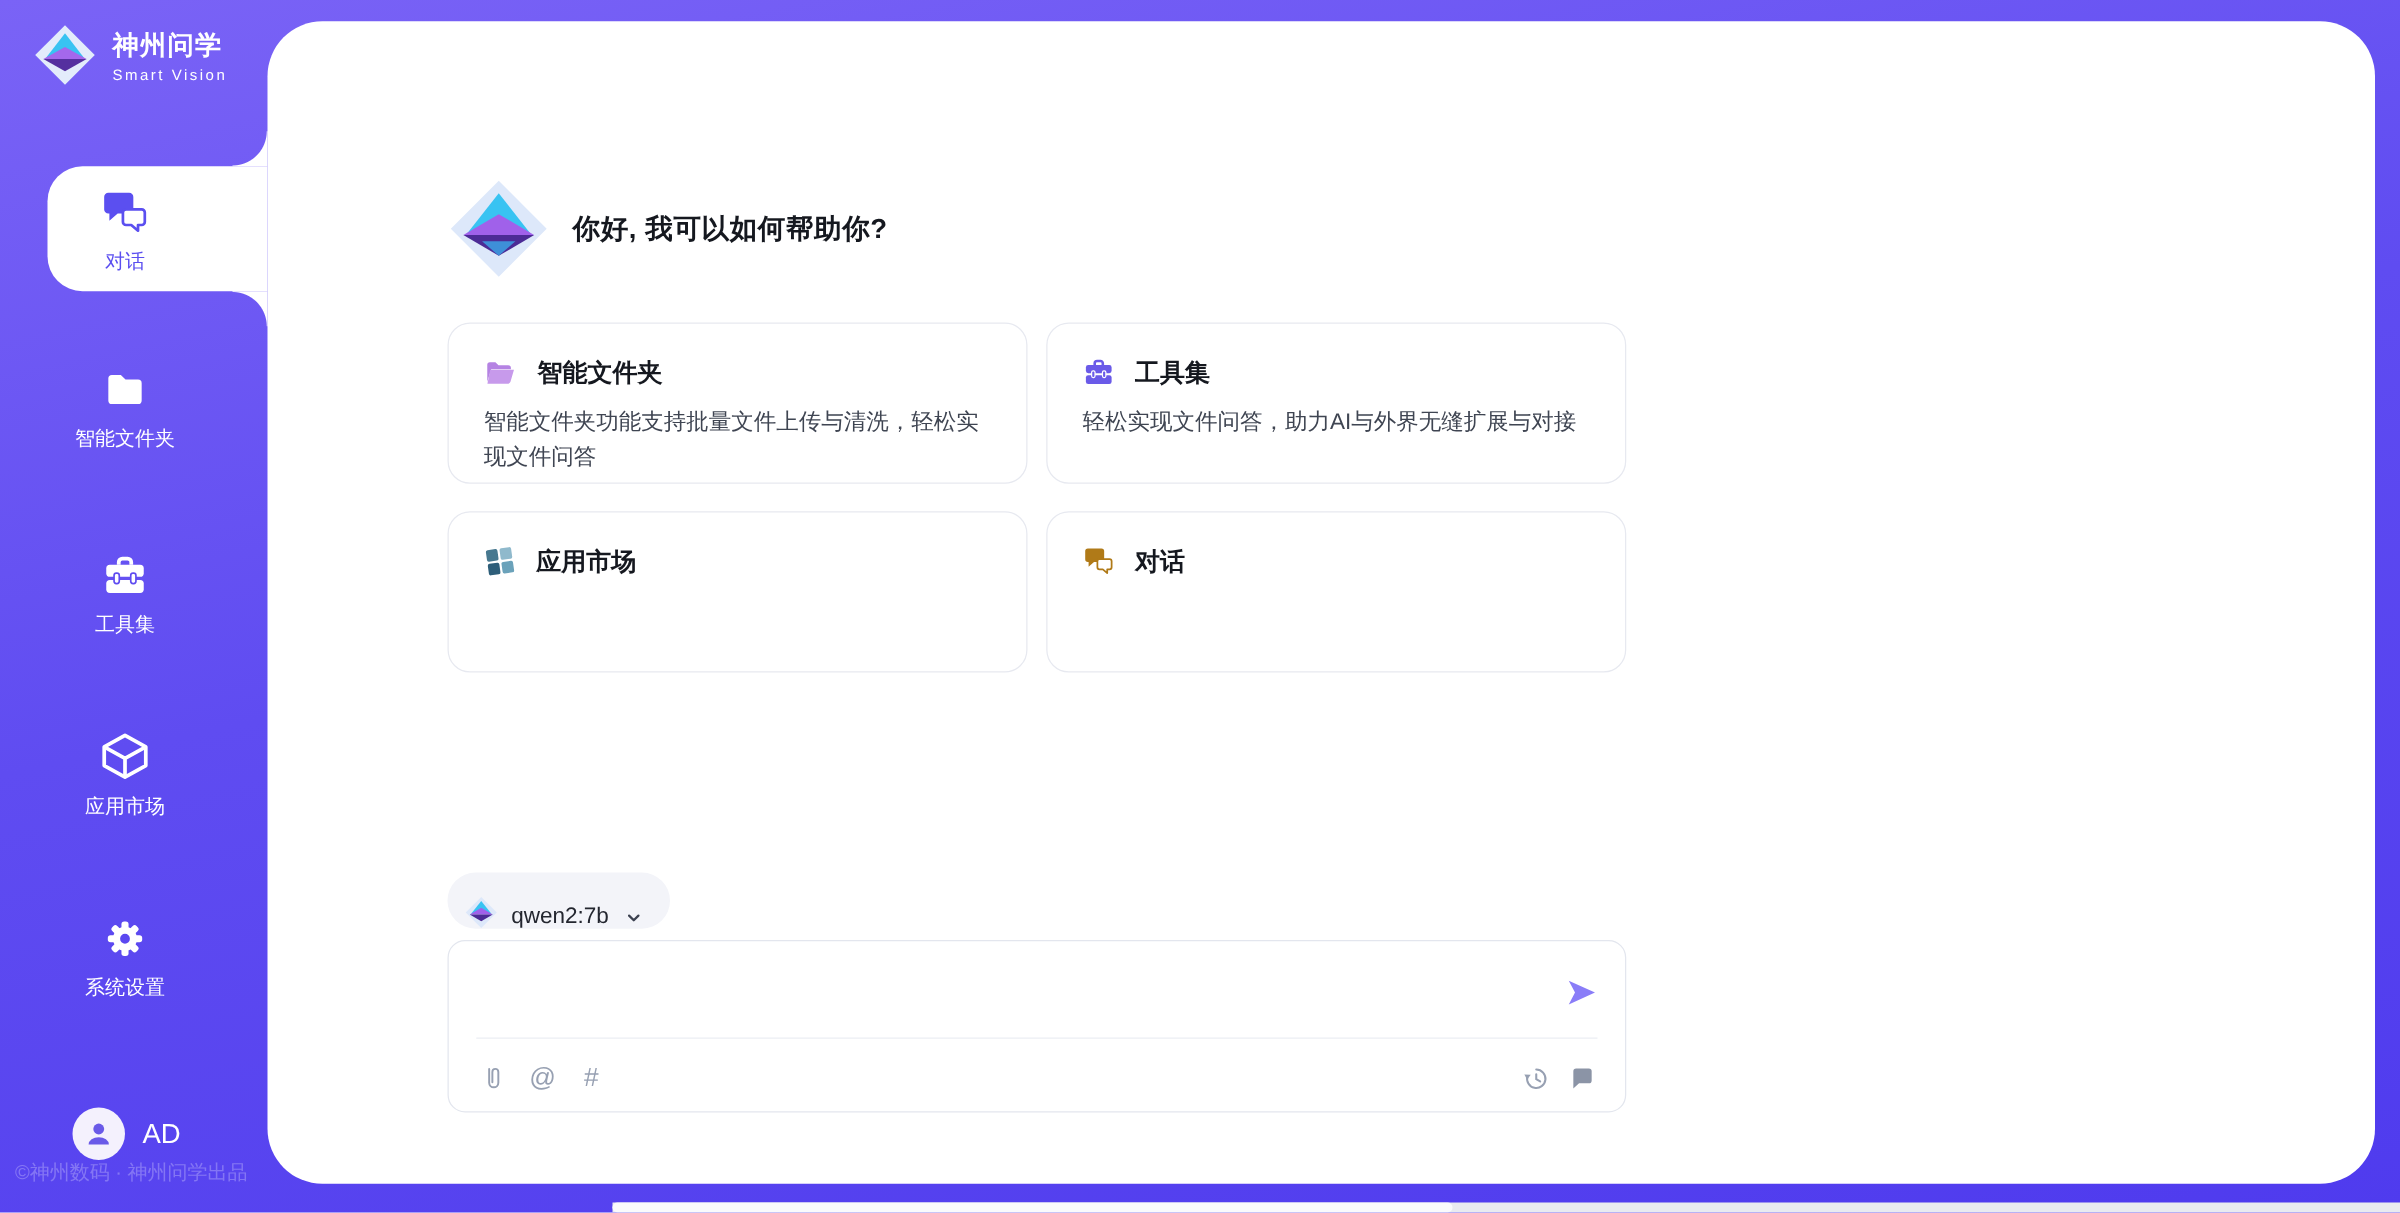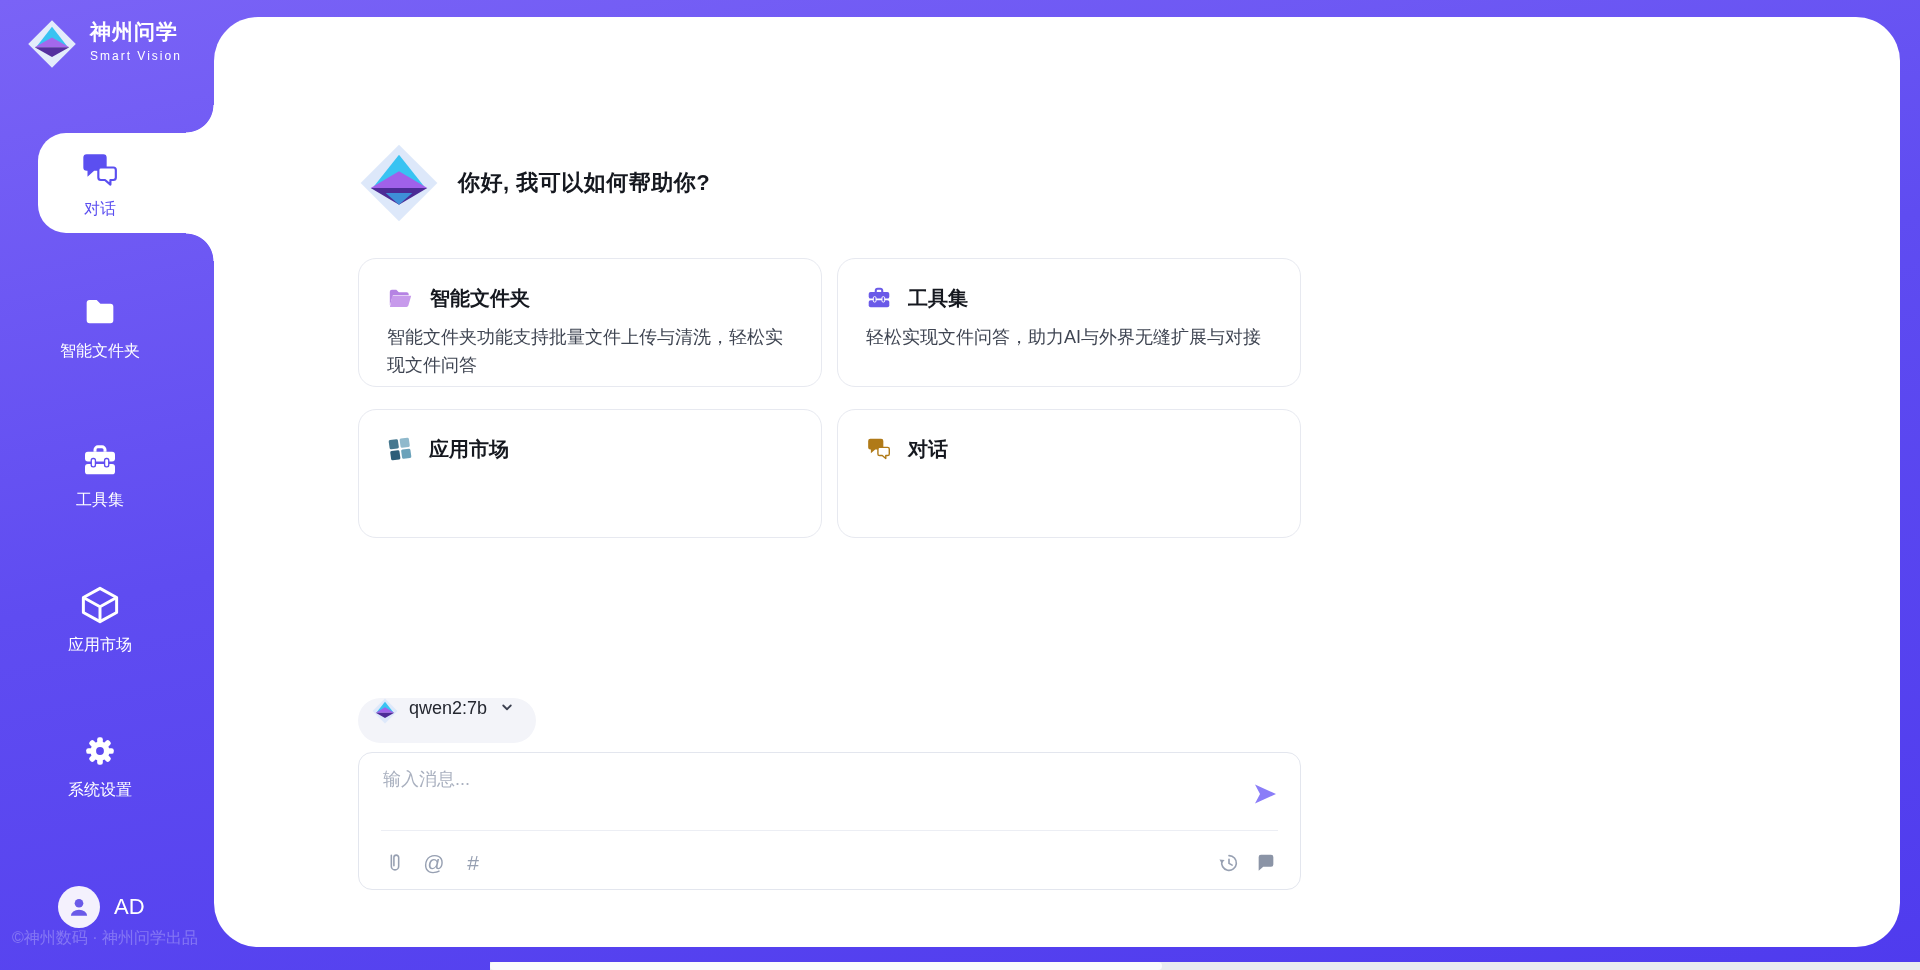--- a/index.html
+++ b/index.html
@@ -11,21 +11,21 @@
   }
 
   
   .main-panel {
     position:absolute; left:214px; top:17px; width:1686px; height:930px;
     background:#ffffff; border-radius:44px;
   }
 
   
   .sidebar { position:absolute; left:0; top:0; width:214px; height:970px; }
-  .brand { position:absolute; left:26px; top:18px; display:flex; gap:12px; }
+  .brand { position:absolute; left:26px; top:18px; display:flex; align-items:center; gap:12px; }
   .brand-text .cn { color:#fff; font-size:21px; font-weight:700; letter-spacing:1px; }
   .brand-text .en { color:#fff; font-size:12px; letter-spacing:2px; margin-top:3px; }
 
   .active-tab {
     position:absolute; left:38px; top:133px; width:176px; height:100px;
     background:#fff; border-radius:28px 0 0 28px;
   }
   .active-tab .fillet-top {
     position:absolute; right:0; top:-28px; width:28px; height:28px;
     background:radial-gradient(circle 28px at 0 0, rgba(0,0,0,0) 27px, #fff 27.8px);
@@ -55,21 +55,21 @@
   .cards { position:absolute; left:358px; top:258px; width:943px;
     display:grid; grid-template-columns:464px 464px; grid-column-gap:15px; grid-row-gap:22px; }
   .card { height:129px; background:#fff; border:1px solid #e7e9f0; border-radius:18px;
     padding:24px 26px 0 28px; cursor:pointer; }
   .card-head { display:flex; align-items:center; gap:16px; height:30px; }
   .card-title { font-size:20px; font-weight:700; color:#15181f; }
   .card-desc { margin-top:10px; font-size:18px; line-height:28px; color:#3f4552; }
 
   
   .model-pill { position:absolute; left:358px; top:698px; height:45px;
-    background:#f3f4f9; border-radius:23px; display:flex; align-items:flex-start;
+    background:#f3f4f9; border-radius:23px; display:flex; align-items:flex-end;
     gap:11px; padding:0 20px 0 14px; cursor:pointer; }
   .model-pill .model-name { font-size:18px; color:#23262f; }
 
   
   .composer { position:absolute; left:358px; top:752px; width:943px; height:138px;
     background:#fff; border:1.5px solid #e3e6ee; border-radius:14px; }
   .composer textarea {
     position:absolute; left:24px; top:14px; width:840px; height:58px;
     border:none; outline:none; resize:none; font-family:inherit;
     font-size:18px; color:#30343f; background:transparent;
@@ -276,21 +276,20 @@
   </span>
   <span class="model-name">qwen2:7b</span>
   <span>
     <svg width="18" height="18" viewBox="0 0 24 24">
       <path d="M7,10 l5,5 5,-5" fill="none" stroke="#3c4150" stroke-width="2.4" stroke-linecap="round" stroke-linejoin="round"></path>
     </svg>
   </span>
 </div>
 
 <div class="composer">
-  <textarea placeholder="输入消息..." style=""></textarea>
 
   <span class="send-btn">
     <svg width="28" height="28" viewBox="0 0 28 28">
       <path d="M4,4.5 L25,14 L4,23.5 L9,14 Z" fill="#8a7df8"></path>
     </svg>
   </span>
 
   <div class="divider"></div>
 
   <div class="composer-toolbar">

